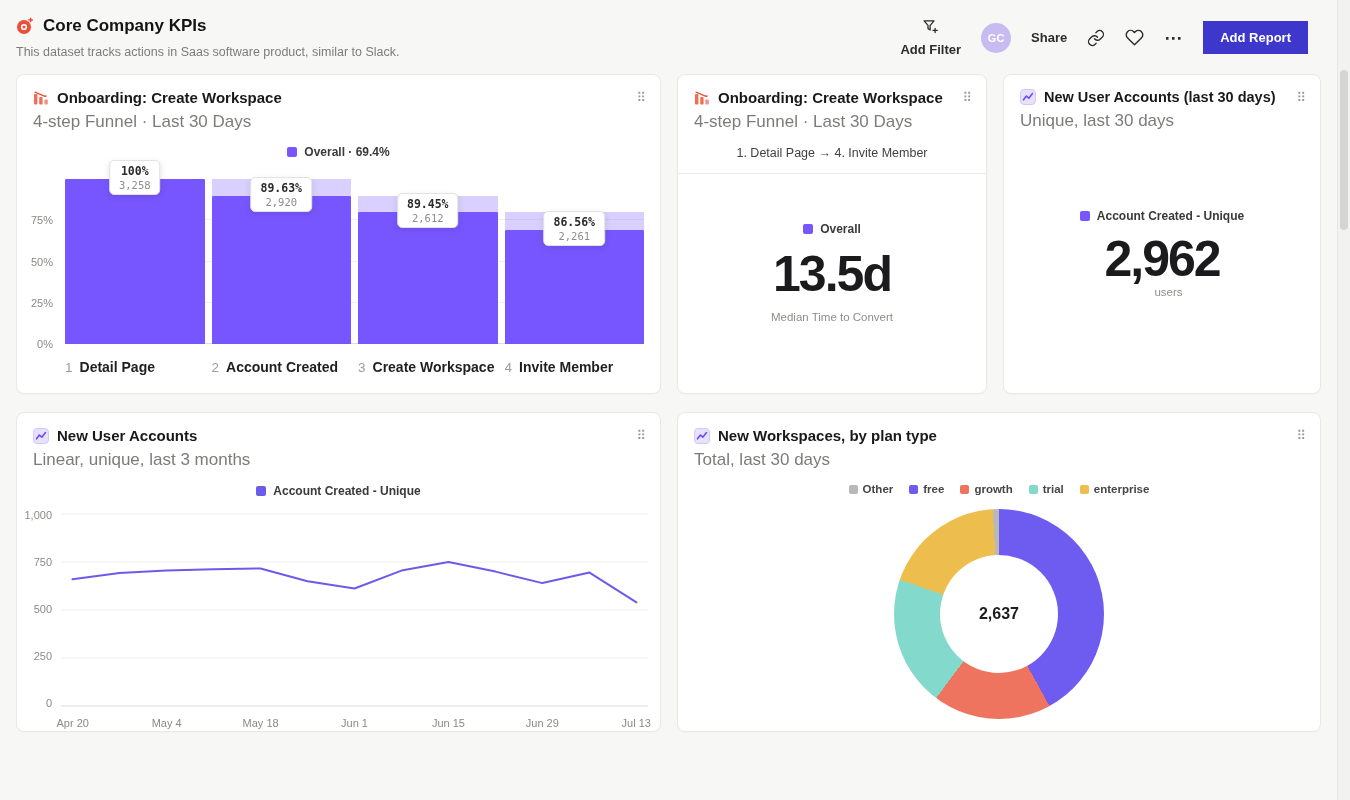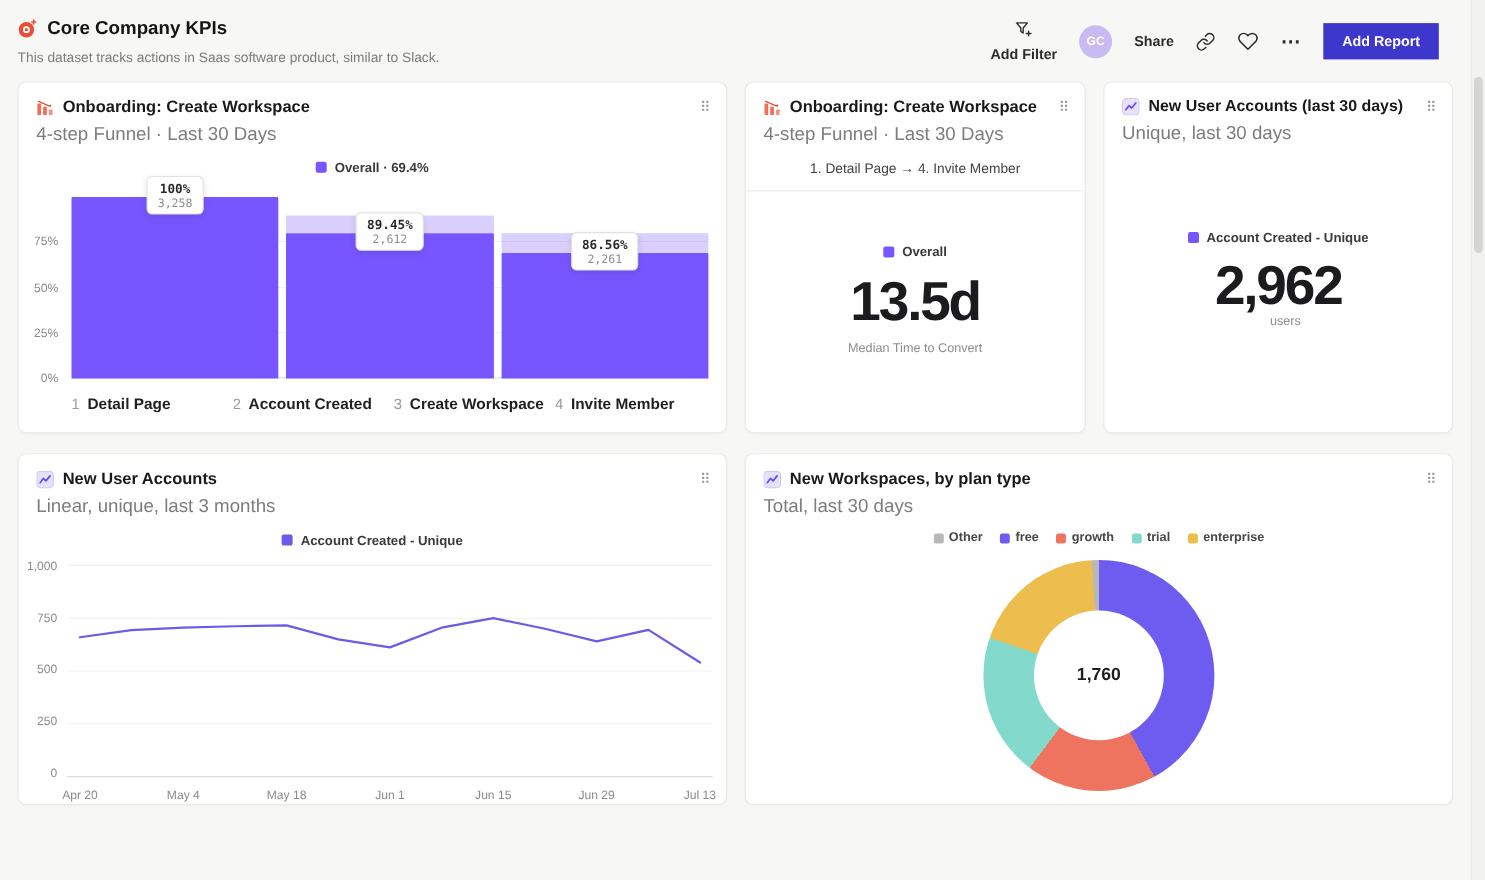--- a/index.html
+++ b/index.html
@@ -167,20 +167,28 @@
           <div class="grid-line" style="bottom:50%"></div>
           <div class="grid-line" style="bottom:25%"></div>
           <div class="grid-line base" style="bottom:0"></div>
 
           <div class="funnel-col">
             <div class="funnel-band"></div>
             <div class="funnel-bar" style="height: 100%; background: rgb(120, 86, 255);"></div>
             <div class="funnel-box" style="bottom: calc(100% - 16px);">
               <div class="fb-pct">100%</div>
               <div class="fb-count">3,258</div>
+            </div>
+          </div>
+          <div class="funnel-col">
+            <div class="funnel-band" style="bottom: 89.6255%; height: 10.3745%;"></div>
+            <div class="funnel-bar" style="height: 89.6255%; background: rgb(120, 86, 255);"></div>
+            <div class="funnel-box" style="bottom: calc(89.6255% - 16px);">
+              <div class="fb-pct">89.63%</div>
+              <div class="fb-count">2,920</div>
             </div>
           </div>
           <div class="funnel-col">
             <div class="funnel-band" style="bottom: 80.1719%; height: 9.45365%;"></div>
             <div class="funnel-bar" style="height: 80.1719%; background: rgb(120, 86, 255);"></div>
             <div class="funnel-box" style="bottom: calc(80.1719% - 16px);">
               <div class="fb-pct">89.45%</div>
               <div class="fb-count">2,612</div>
             </div>
           </div>
@@ -344,21 +352,21 @@
         </span>
         <span style="display:flex;align-items:center;gap:5px;">
           <span class="sw" style="background: rgb(237, 189, 78);"></span>
           <span>enterprise</span>
         </span>
       </div>
 
       <div class="donut-area">
         <div class="donut-ring" id="donut-ring" style="background: conic-gradient(rgb(110, 91, 240) 0deg, rgb(110, 91, 240) 151.3deg, rgb(239, 116, 96) 151.3deg, rgb(239, 116, 96) 216.8deg, rgb(131, 217, 204) 216.8deg, rgb(131, 217, 204) 289.1deg, rgb(237, 189, 78) 289.1deg, rgb(237, 189, 78) 356.5deg, rgb(184, 184, 184) 356.5deg, rgb(184, 184, 184) 360deg);"></div>
         <div class="donut-hole">
-          <span class="donut-center">1,760</span>
+          <span class="donut-center">2,637</span>
         </div>
       </div>
     </div>
 
   </div>
 </div>
 
 <div class="scrollbar">
   <div class="scroll-thumb"></div>
 </div>

